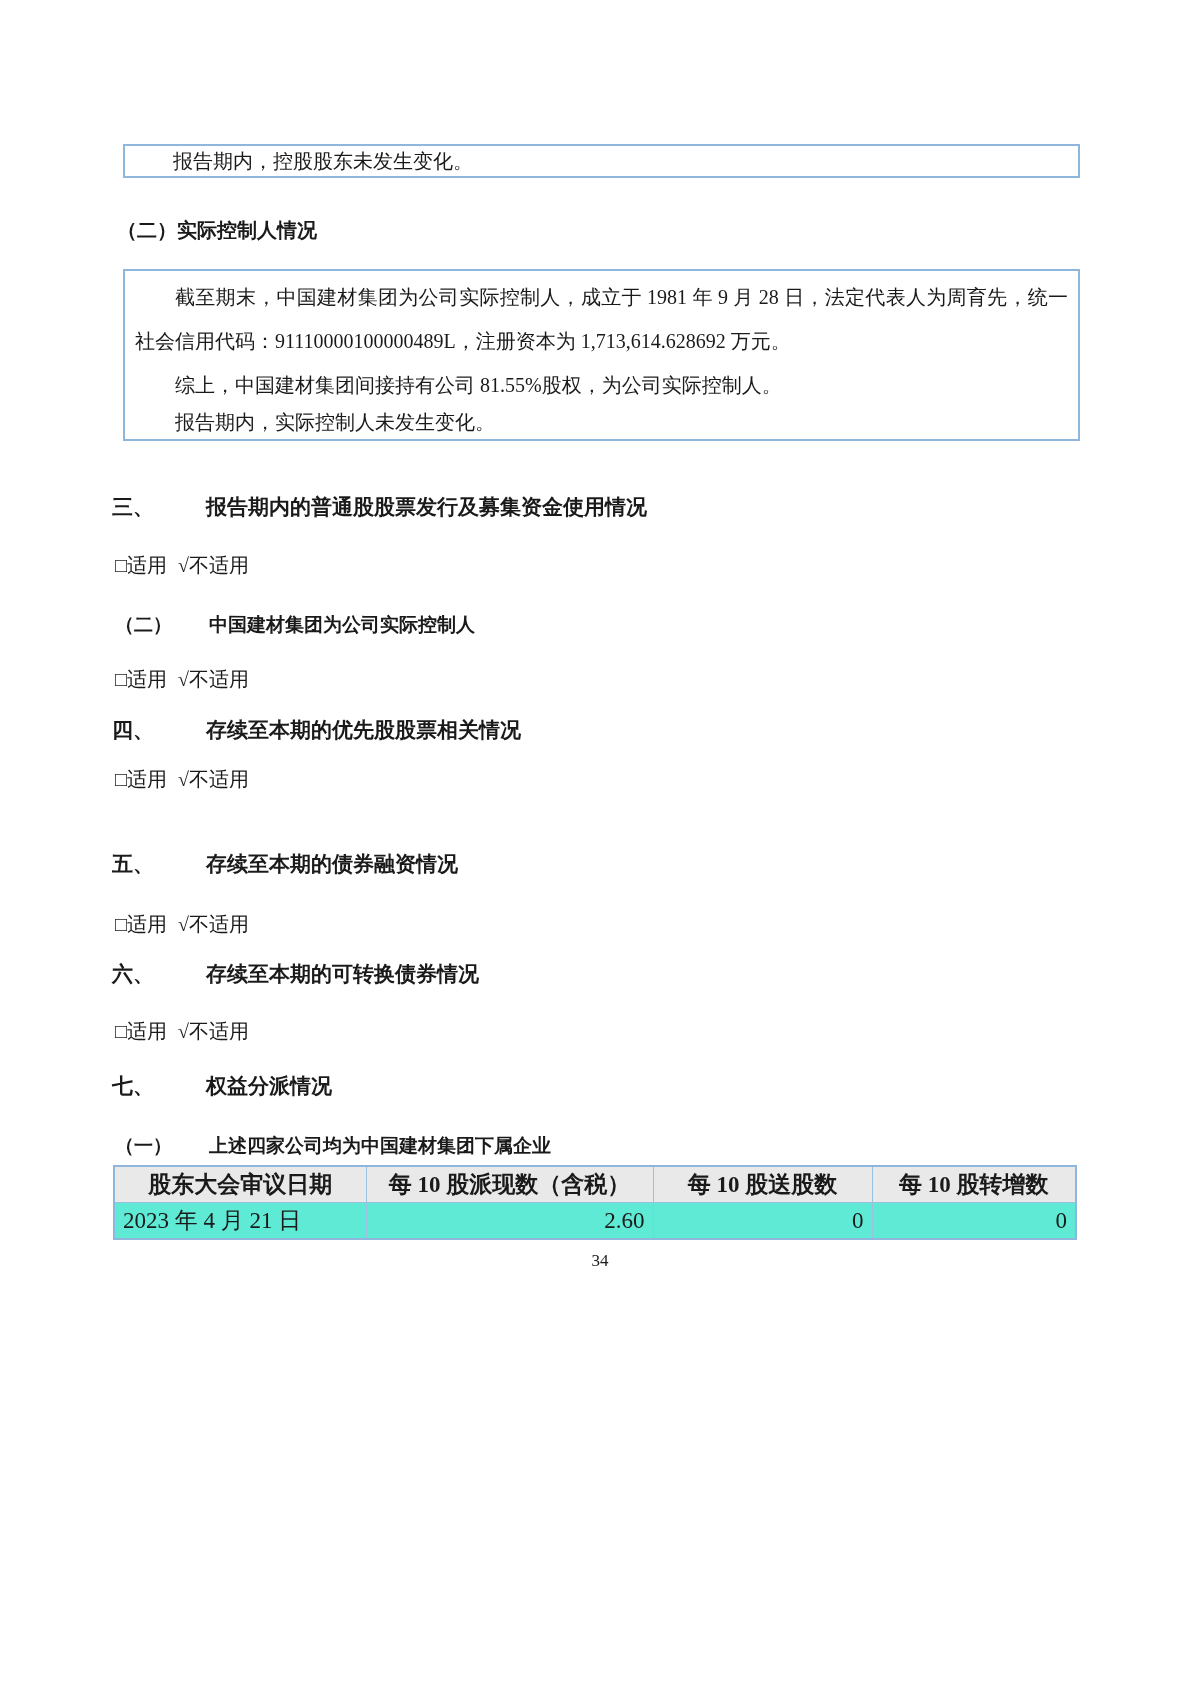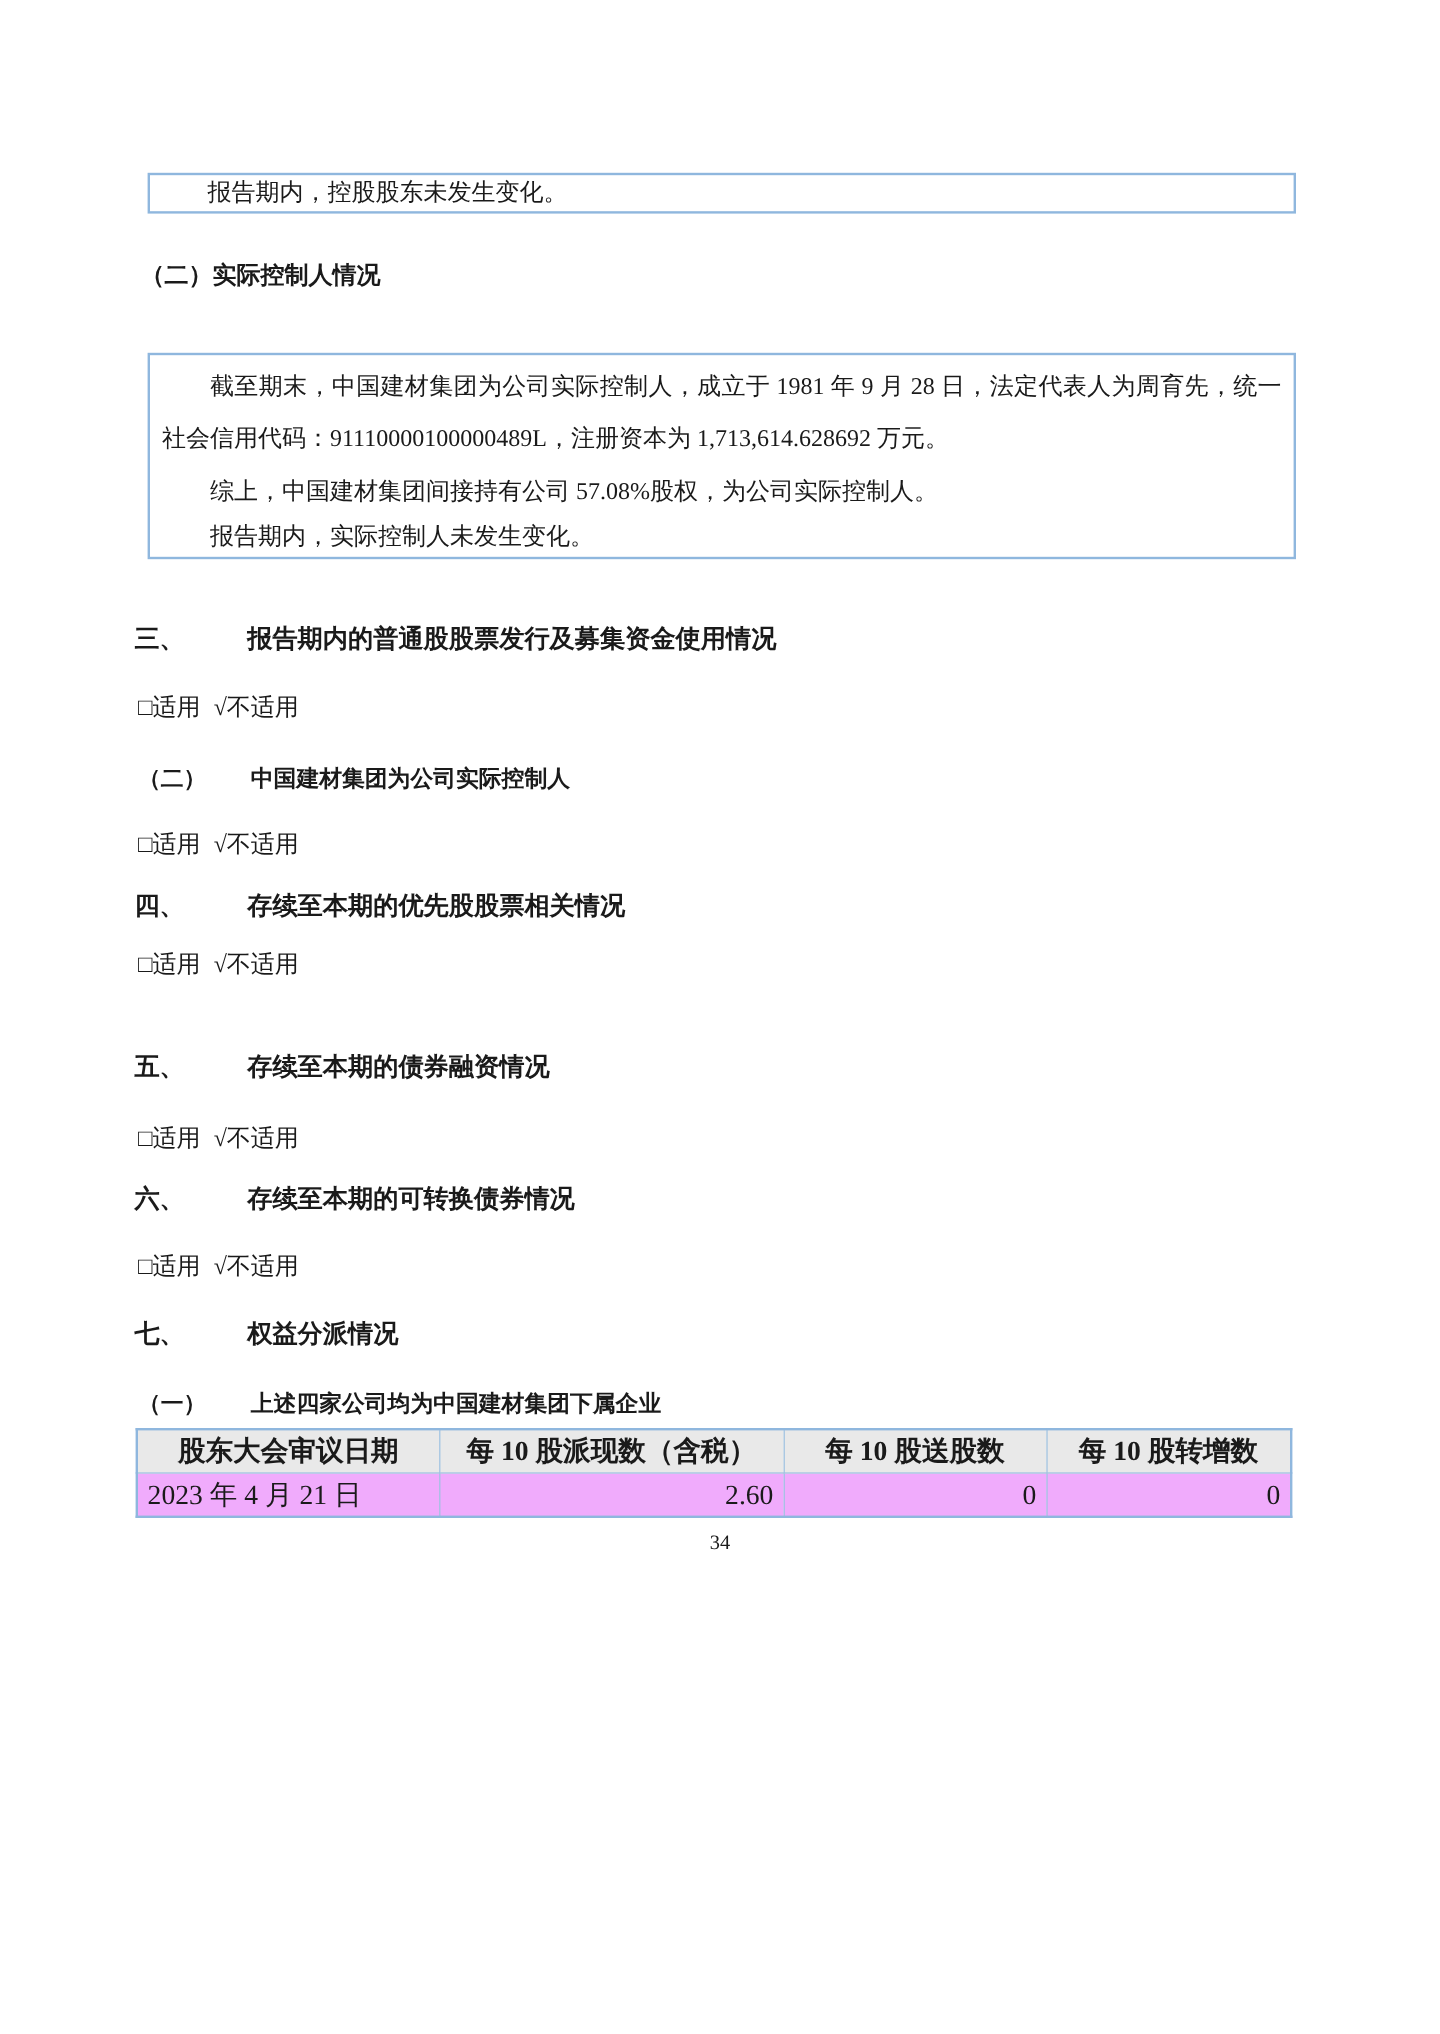--- a/index.html
+++ b/index.html
@@ -18,21 +18,21 @@
   }
   .content{padding:0 113px;}
   
   .nbox{
     border:2px solid var(--box-border);
     margin-left:10px;margin-right:7px;
     background:#fff;
   }
   .nbox--single{margin-top:144px;padding:4px 8px;line-height:22px;}
   .nbox--single .p{ text-indent:2em; }
-  .nbox--multi{margin-top:50px;padding:4px 10px 2px 10px;}
+  .nbox--multi{margin-top:25px;padding:4px 10px 2px 10px;}
   .nbox--multi .p{margin:0;text-indent:2em;text-align:justify;line-height:44px;}
   .nbox--multi .p.last{line-height:30px;text-align:left;}
   .nbox--multi .p.single{text-align:left;}
   
   .h-sub{margin-top:38px;font-weight:bold;font-size:20px;line-height:28px;margin-left:4px;}
   .h-num{display:inline-block;min-width:94px;}
   .h-major{font-weight:bold;font-size:21px;line-height:30px;margin-left:-1px;}
   .h-sub2{font-weight:bold;font-size:19px;line-height:26px;margin-left:2px;}
   .apply{line-height:26px;margin-left:2px;word-spacing:6px;}
   .mt-h3a{margin-top:51px;}
@@ -58,21 +58,21 @@
   }
   table.div-table th{
     background:var(--table-header-bg);
     font-weight:bold;text-align:center;
     border:1px solid var(--table-border);
     height:34px;padding:2px 6px;
   }
   table.div-table td{
     border:1px solid var(--table-border);
     height:34px;padding:2px 8px;
-    background:#f0abfc;
+    background:#5eead4;
   }
   td.cell-left{text-align:left;}
   td.cell-right{text-align:right;}
   
   .pageno{margin-top:9px;text-align:center;font-size:17px;line-height:24px;}
 </style>
 </head>
 <body>
 
 <div class="content">
@@ -80,21 +80,21 @@
   <div class="nbox nbox--single">
     <div class="p">报告期内，控股股东未发生变化。</div>
   </div>
 
   <div class="h-sub">
     <span>（二）实际控制人情况</span>
   </div>
 
   <div class="nbox nbox--multi">
     <p class="p">截至期末，中国建材集团为公司实际控制人，成立于 1981 年 9 月 28 日，法定代表人为周育先，统一社会信用代码：91110000100000489L，注册资本为 1,713,614.628692 万元。</p>
-    <p class="p single">综上，中国建材集团间接持有公司 57.08%股权，为公司实际控制人。</p>
+    <p class="p single">综上，中国建材集团间接持有公司 81.55%股权，为公司实际控制人。</p>
     <p class="p last">报告期内，实际控制人未发生变化。</p>
   </div>
 
   <div class="h-major mt-h3a">
     <span class="h-num">三、</span><span>报告期内的普通股股票发行及募集资金使用情况</span>
   </div>
 
   <div class="apply mt-30">□适用 √不适用</div>
 
   <div class="h-sub2 mt-34">

